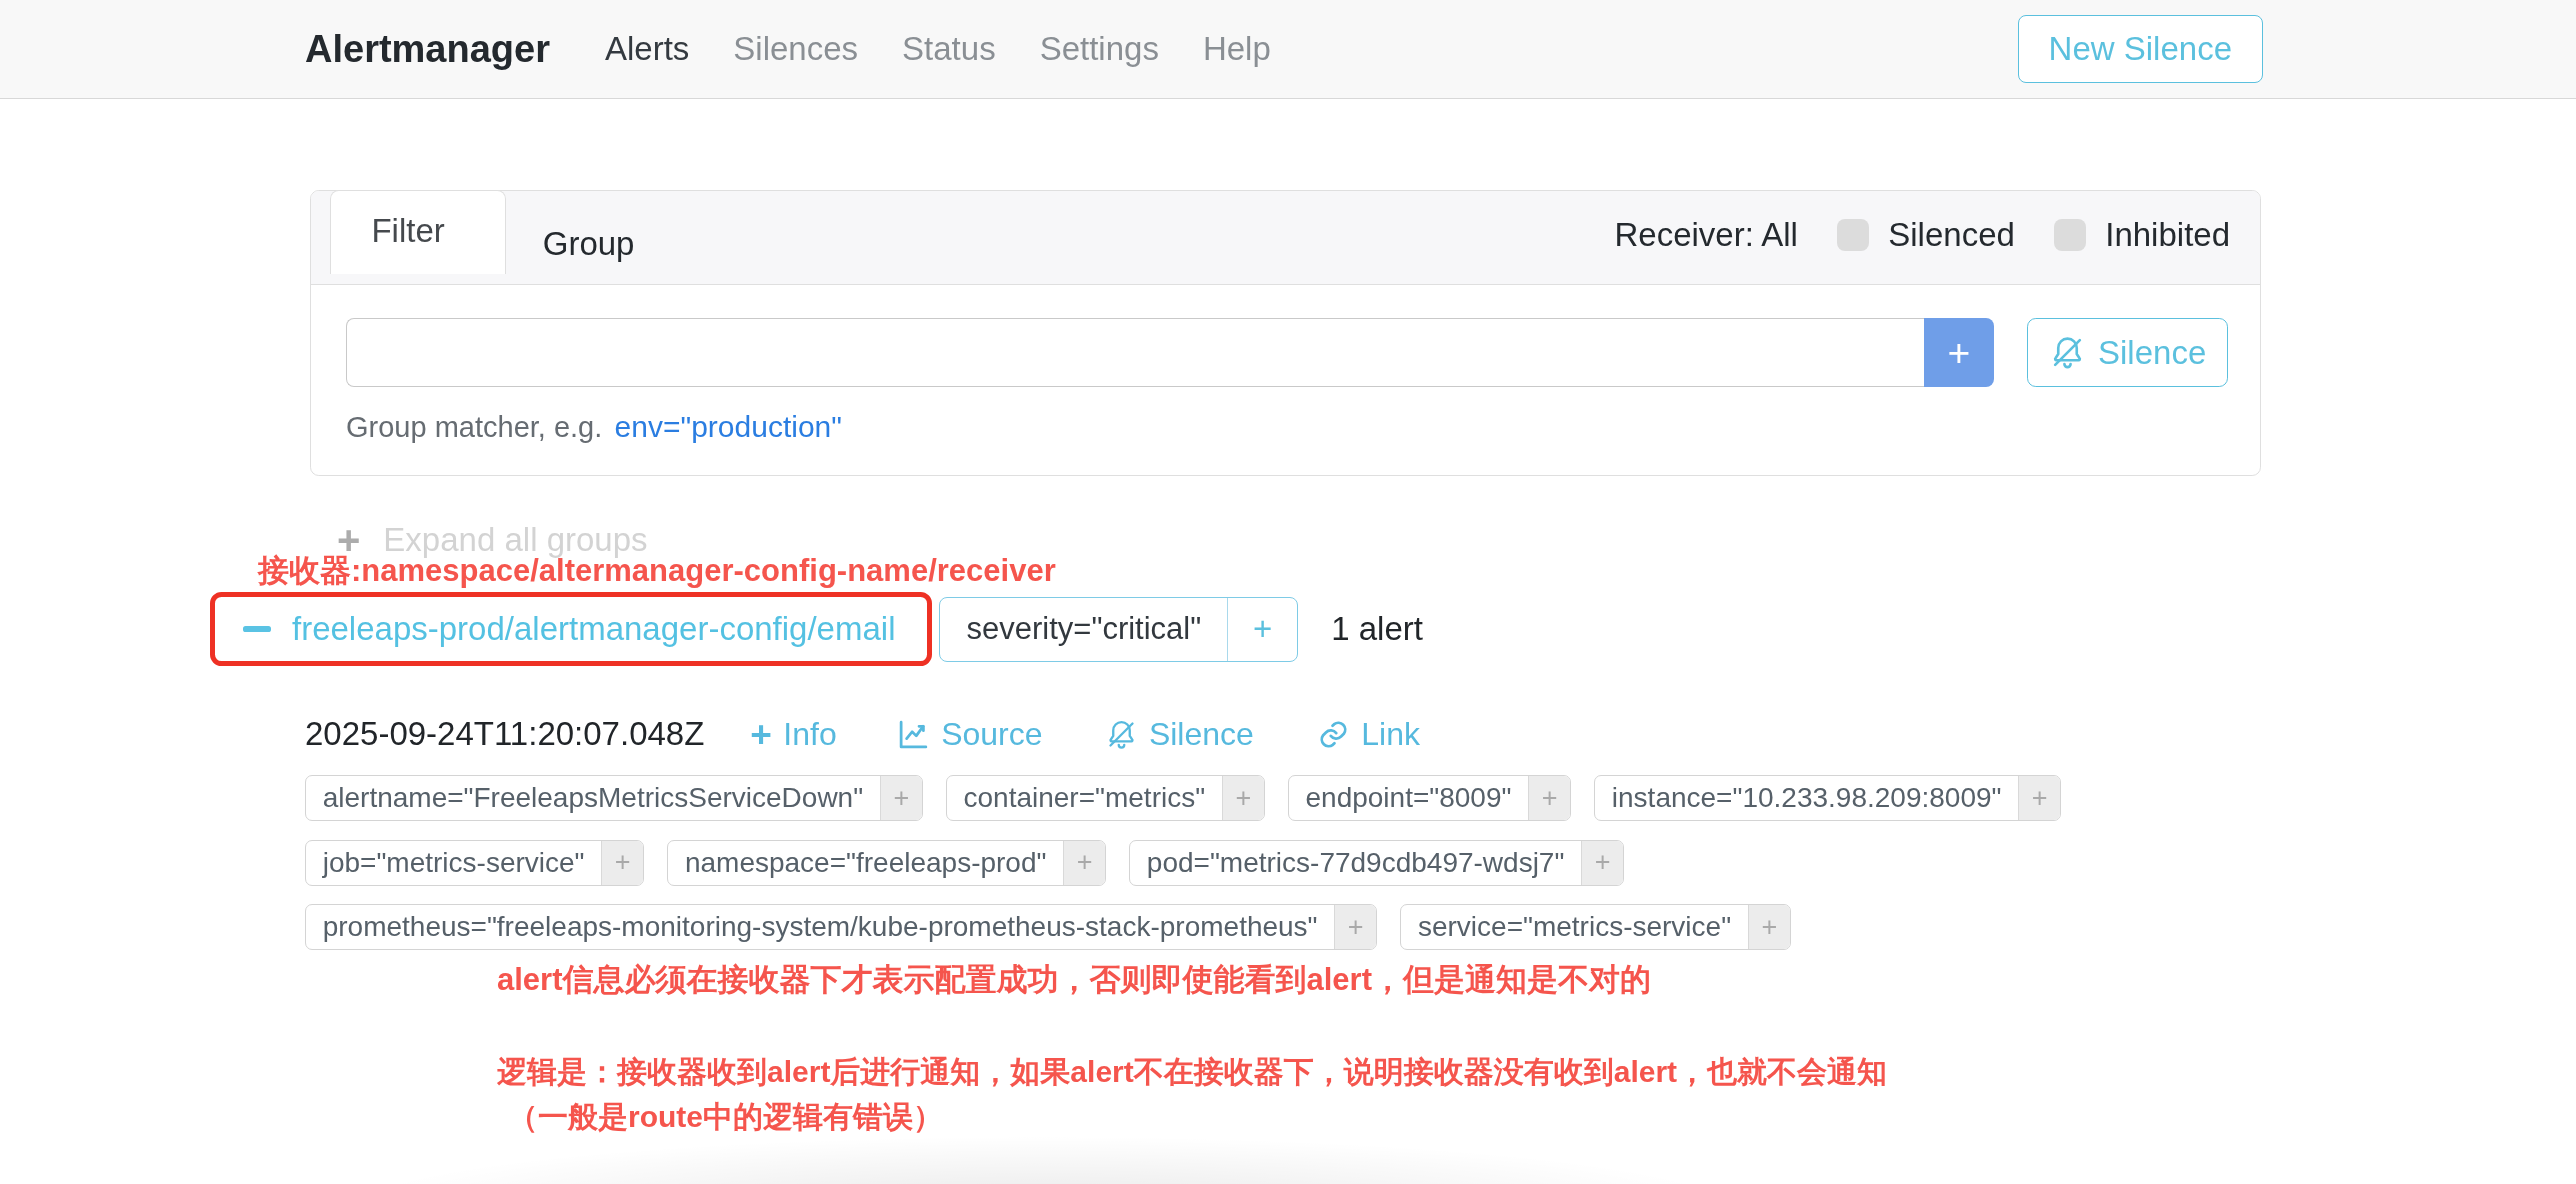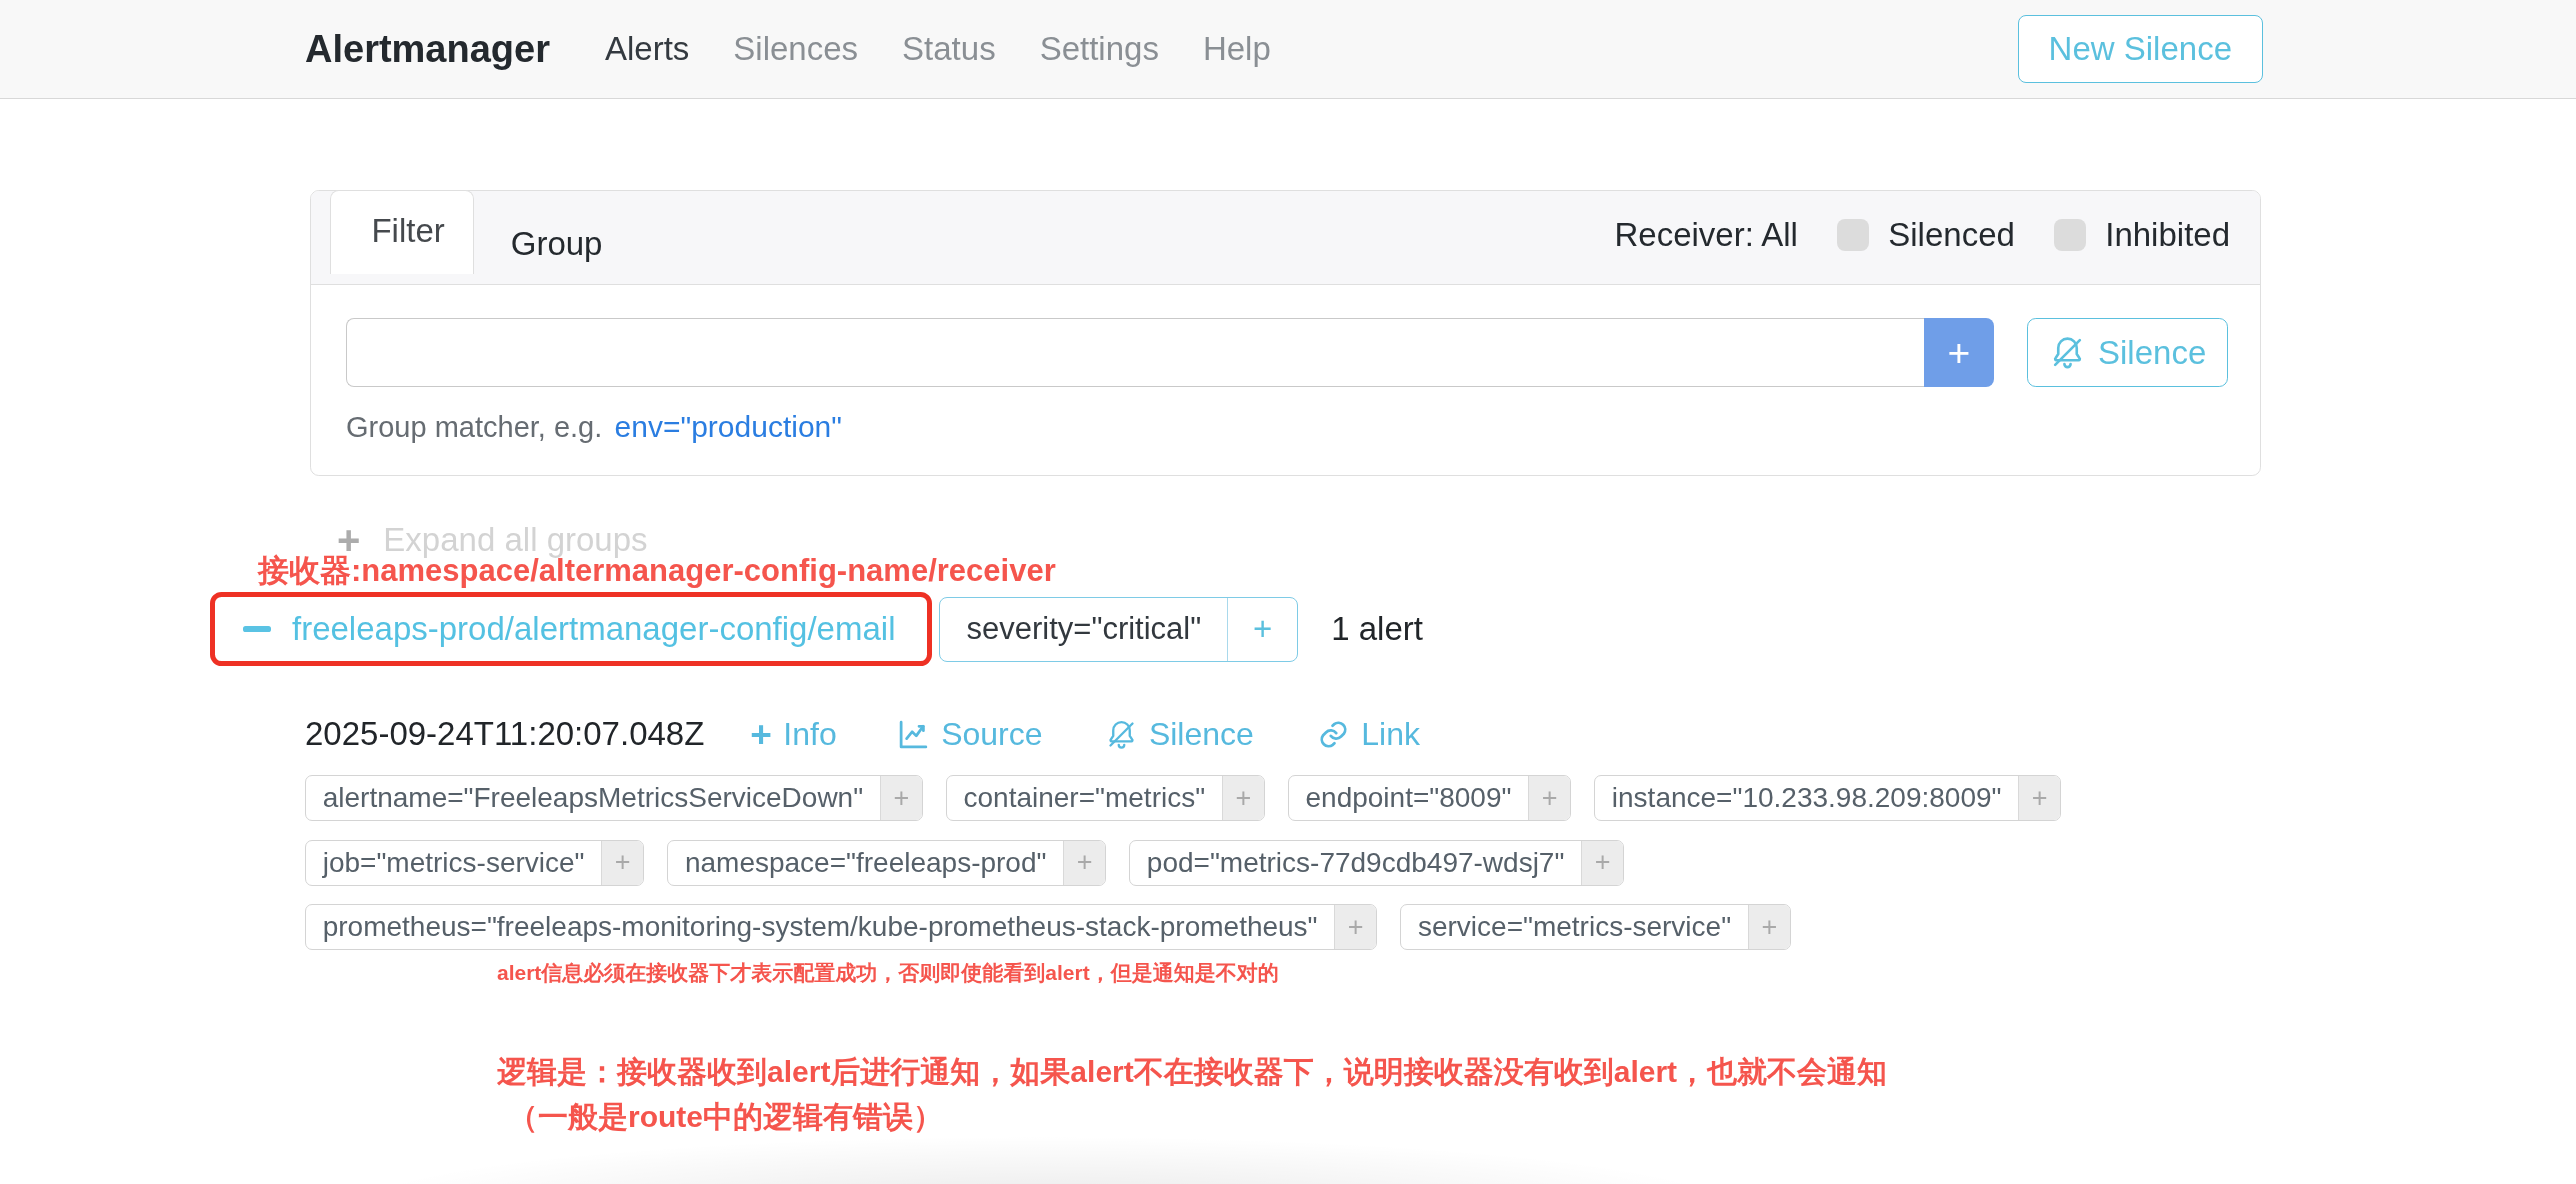--- a/index.html
+++ b/index.html
@@ -22,21 +22,21 @@
 
   
   .filter-card { position: absolute; left: 310px; top: 91px; width: 1951px; height: 286px;
     border: 1.8px solid #dfdfdf; border-radius: 8.8px; background: #fff; }
   .card-header { background: #f7f7f9; border-bottom: 1.8px solid #dfdfdf;
     border-radius: 8px 8px 0 0; height: 94px; display: flex; align-items: flex-end;
     padding: 0 30px 0 19.4px; }
   .tabs { display: flex; align-items: flex-end; height: 100%; }
   .tab { font-size: 33px; color: #24292e; padding: 21px 37px; cursor: pointer; }
   .tab--active { background: #fff; border: 1.8px solid #dfdfdf; border-bottom: none;
-    border-radius: 8.8px 8.8px 0 0; margin-bottom: -1.8px; padding: 21px 28px 23px 40px;
+    border-radius: 8.8px 8.8px 0 0; margin-bottom: -1.8px; padding: 21px 60px 23px 40px;
     color: #45494d; position: relative; top: -12.3px; height: 84px; display: flex; align-items: center; }
   .header-controls { margin-left: auto; display: flex; align-items: center; gap: 39px;
     align-self: center; padding-bottom: 5.3px; }
   .hdr-label { font-size: 33px; color: #24292e; }
   .chk-wrap { display: flex; align-items: center; gap: 19.4px; cursor: pointer; }
   .checkbox { width: 32px; height: 32px; background: #dcdcdc; border-radius: 8px; }
 
   .card-body { padding: 33px 32px 0 35px; }
   .matcher-row { display: flex; align-items: stretch; }
   .input-group { flex: 1; display: flex; }
@@ -55,21 +55,21 @@
 
   
   .expand-row { position: absolute; left: 337px; top: 421px; display: flex;
     align-items: center; gap: 23px; cursor: pointer; }
   .expand-plus { font-size: 40px; font-weight: 700; color: #acacac; line-height: 1; }
   .expand-label { font-size: 33px; color: #d3d3d3; }
 
   
   .annot { position: absolute; color: #f5554d; font-weight: 600; }
   .annot-receiver { left: 258px; top: 451px; font-size: 31px; }
-  .annot-config { left: 497px; top: 860px; font-size: 21px; }
+  .annot-config { left: 497px; top: 860px; font-size: 31px; }
   .annot-logic { left: 497px; top: 953px; font-size: 30px; }
   .annot-route { left: 508px; top: 998px; font-size: 30px; }
 
   
   .group-row { position: absolute; left: 210px; top: 493px; display: flex; align-items: center; }
   .receiver-highlight { border: 5.3px solid #ee3124; border-radius: 11.4px; background: #fff;
     height: 74px; display: flex; align-items: center; padding: 0 32px 0 28px; cursor: pointer; }
   .minus-icon { width: 28px; height: 6.2px; background: #5ac3e4; border-radius: 2.6px;
     margin-right: 21px; flex: none; }
   .receiver-name { font-size: 33px; color: #54c1e2; white-space: nowrap; }

